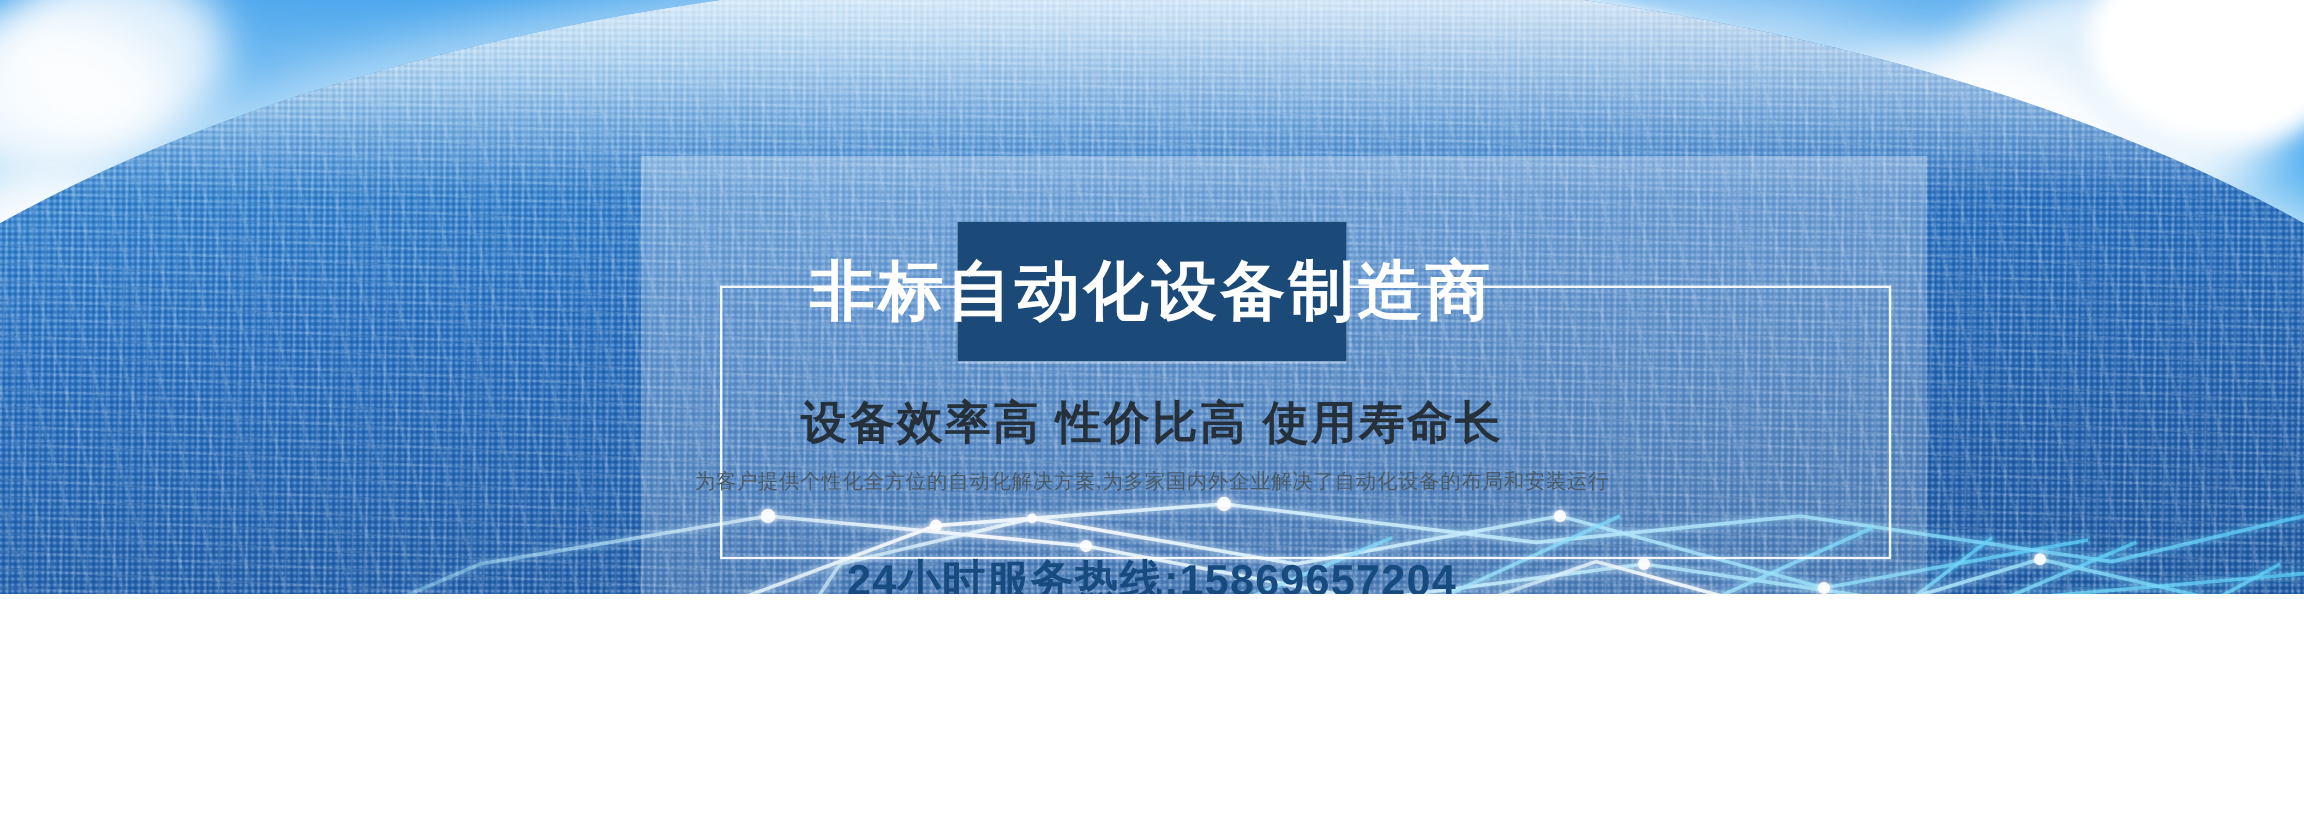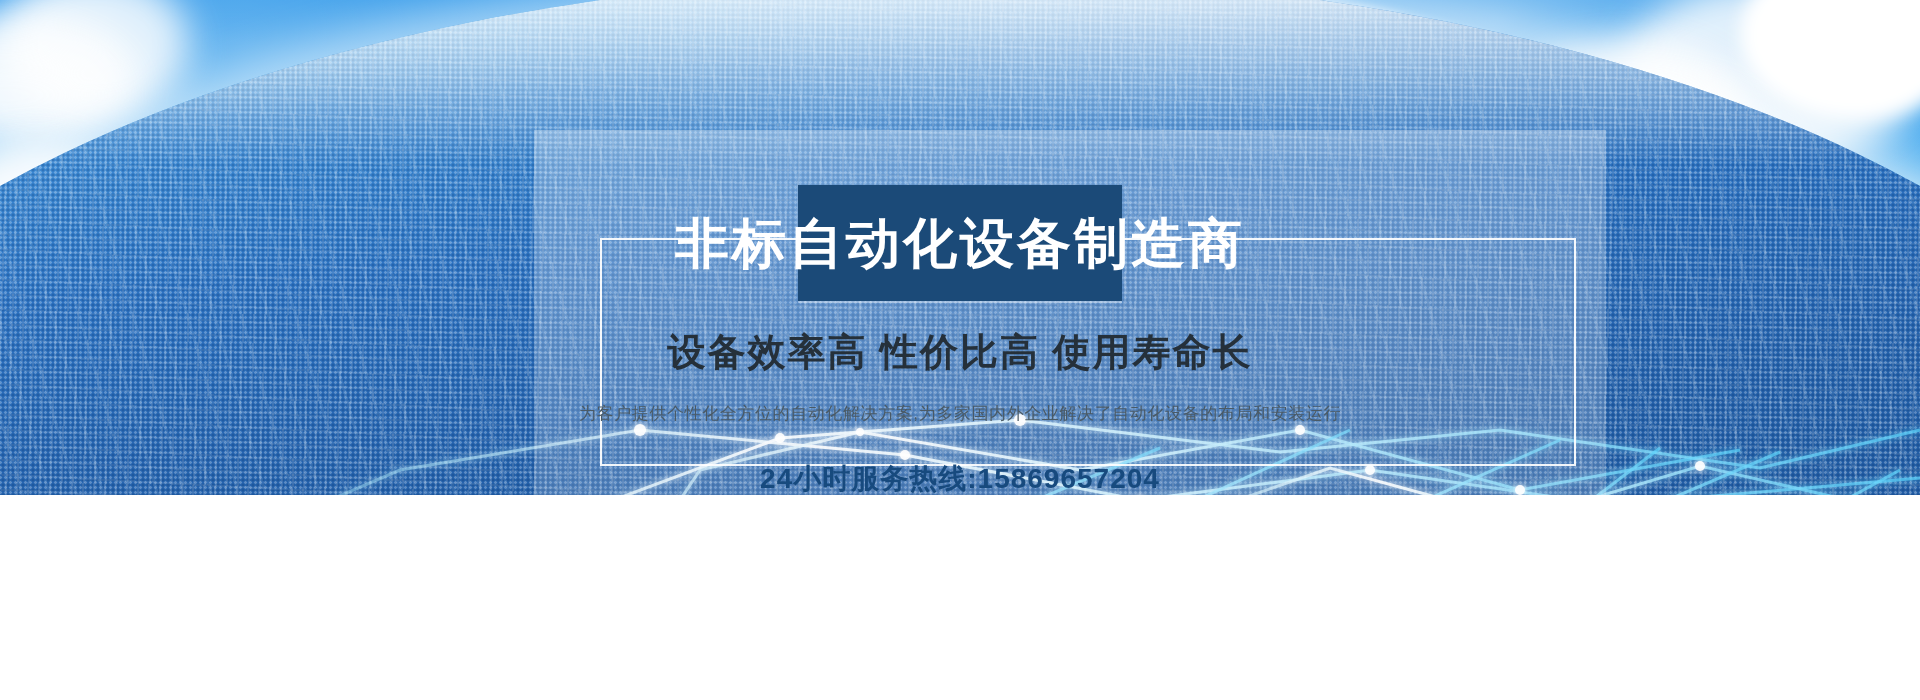--- a/index.html
+++ b/index.html
@@ -162,28 +162,27 @@
   }
 
   .desc {
     position: absolute;
     left: 0; right: 0; top: 390px;
     text-align: center;
     font-size: 17px;
     color: #4a5a66;
     letter-spacing: .6px;
     white-space: nowrap;
-    margin-top: 12px;
   }
 
   .hotline {
     position: absolute;
     left: 0; right: 0; top: 460px;
     text-align: center;
-    font-size: 28px;
+    font-size: 36px;
     font-weight: 700;
     color: #174a7e;
     letter-spacing: 1px;
     white-space: nowrap;
   }
 </style>
 </head>
 <body>
 
 <div id="banner">

